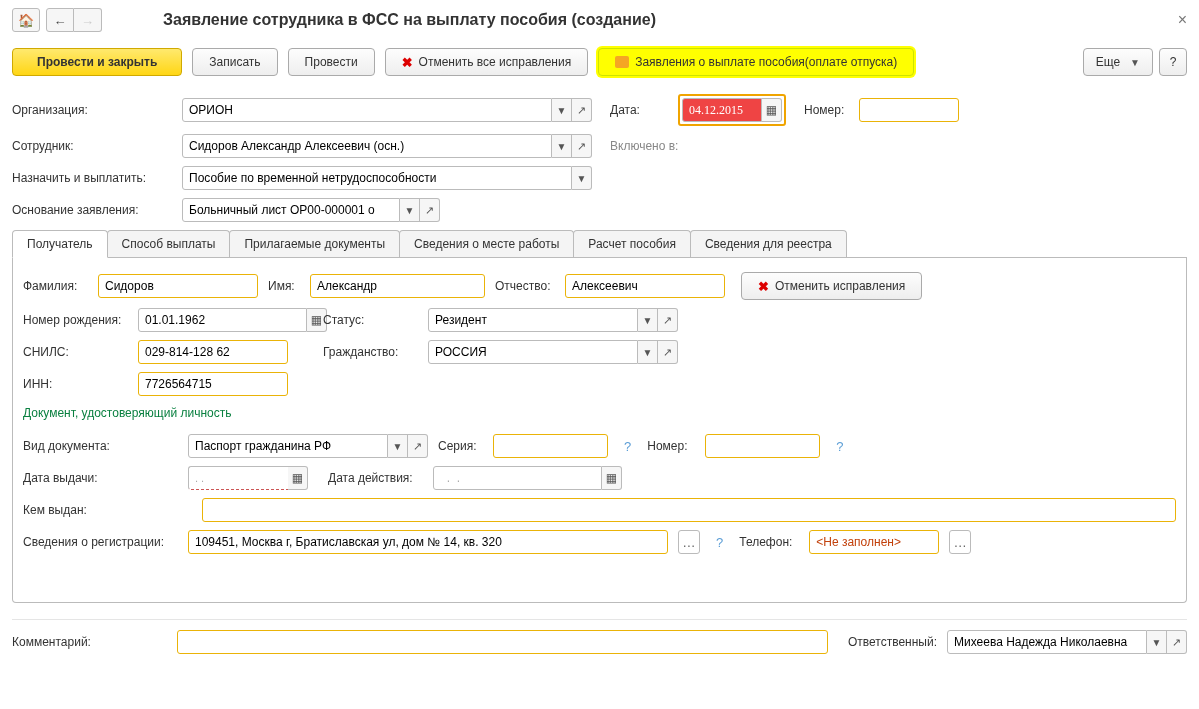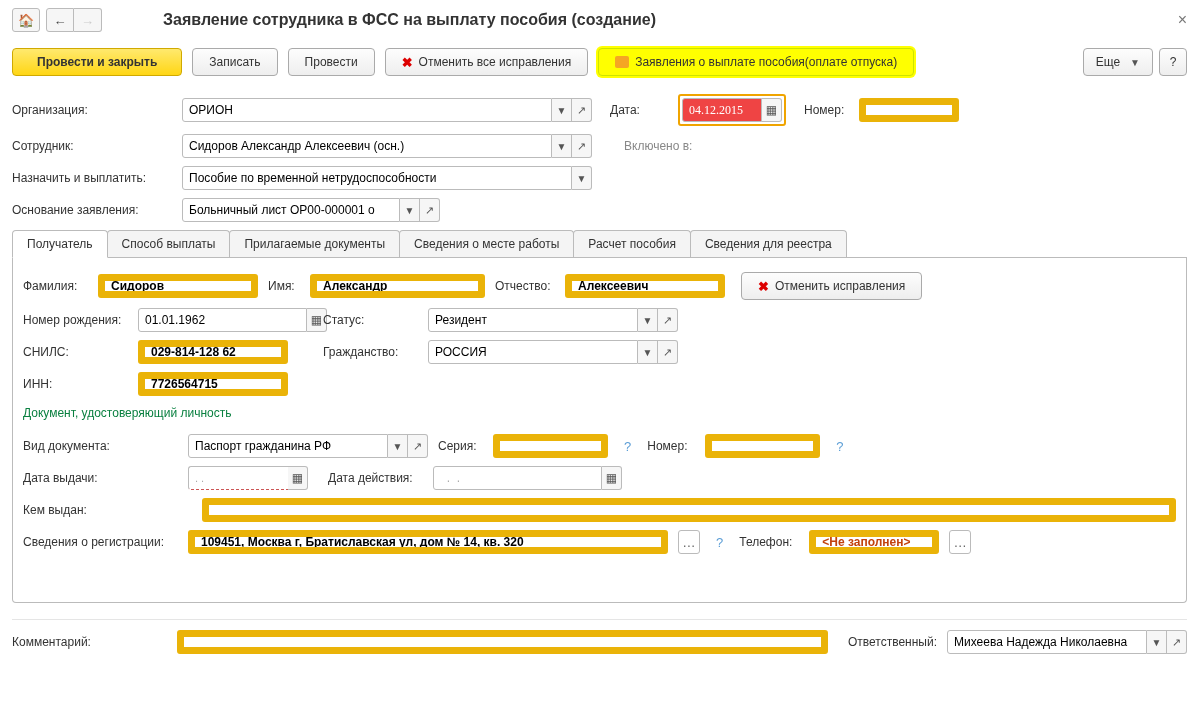--- a/index.html
+++ b/index.html
@@ -30,21 +30,21 @@
   .toolbar-right { margin-left:auto; display:flex; gap:6px;}
   .caret-down { font-size:10px; color:#555; margin-left:4px;}
 
   .form-row { display:flex; align-items:center; margin-bottom: 8px; }
   .col-label { width: 170px; color:#333;}
   .col-label-sm { width: 105px; color:#333;}
   .gray-label { color:#888;}
 
   .input-combo { display:flex; align-items:stretch;}
   .text-input { border:1px solid #bbb; background:#fff; height:24px; padding: 0 6px; font-size:12px; border-radius:3px 0 0 3px;}
-  .text-input-solo { border:7px solid #eab308; background:#fff; height:24px; padding: 0 6px; font-size:12px; border-radius:3px;font-weight:bold;}
+  .text-input-solo { border:1px solid #eab308; background:#fff; height:24px; padding: 0 6px; font-size:12px; border-radius:3px;}
   .combo-btn { border:1px solid #bbb; background:#f6f6f6; height:24px; width:20px; display:inline-flex; align-items:center; justify-content:center; font-size:10px; color:#555; cursor:pointer;}
   .input-combo > *:not(:first-child){ border-left:none;}
   .input-combo .text-input { border-right: 1px solid #bbb;}
   .input-combo > *:last-child{ border-radius:0 3px 3px 0;}
 
   .date-highlight { border:2px solid #f0a400; padding:2px; border-radius:3px; display:inline-flex;}
   .date-highlight .text-input { width:80px; background:#ef4444; color:#fff; border-radius:3px 0 0 3px;font-family:Liberation Serif, serif;}
 
   .tabs { display:flex; border-bottom:1px solid #bbb; margin-top:8px;}
   .tab { border:1px solid #bbb; border-bottom:none; padding:6px 14px; background:#f4f4f4; margin-right:-1px; cursor:pointer; border-radius:4px 4px 0 0; position:relative;}
@@ -114,21 +114,21 @@
   <input class="text-input-solo" style="width: 100px;" value="">
 </div>
 
 <div class="form-row">
   <div class="col-label">Сотрудник:</div>
   <div class="input-combo" style="width:410px">
     <input class="text-input" style="flex: 1 1 0%;" value="Сидоров Александр Алексеевич (осн.)">
     <button class="combo-btn">▼</button>
     <button class="combo-btn open-icon"></button>
   </div>
-  <div class="gray-label" style="margin-left:32px">Включено в:</div>
+  <div class="gray-label" style="margin-left:18px">Включено в:</div>
 </div>
 
 <div class="form-row">
   <div class="col-label">Назначить и выплатить:</div>
   <div class="input-combo" style="width:410px">
     <input class="text-input" style="flex: 1 1 0%;" value="Пособие по временной нетрудоспособности">
     <button class="combo-btn">▼</button>
   </div>
 </div>
 

